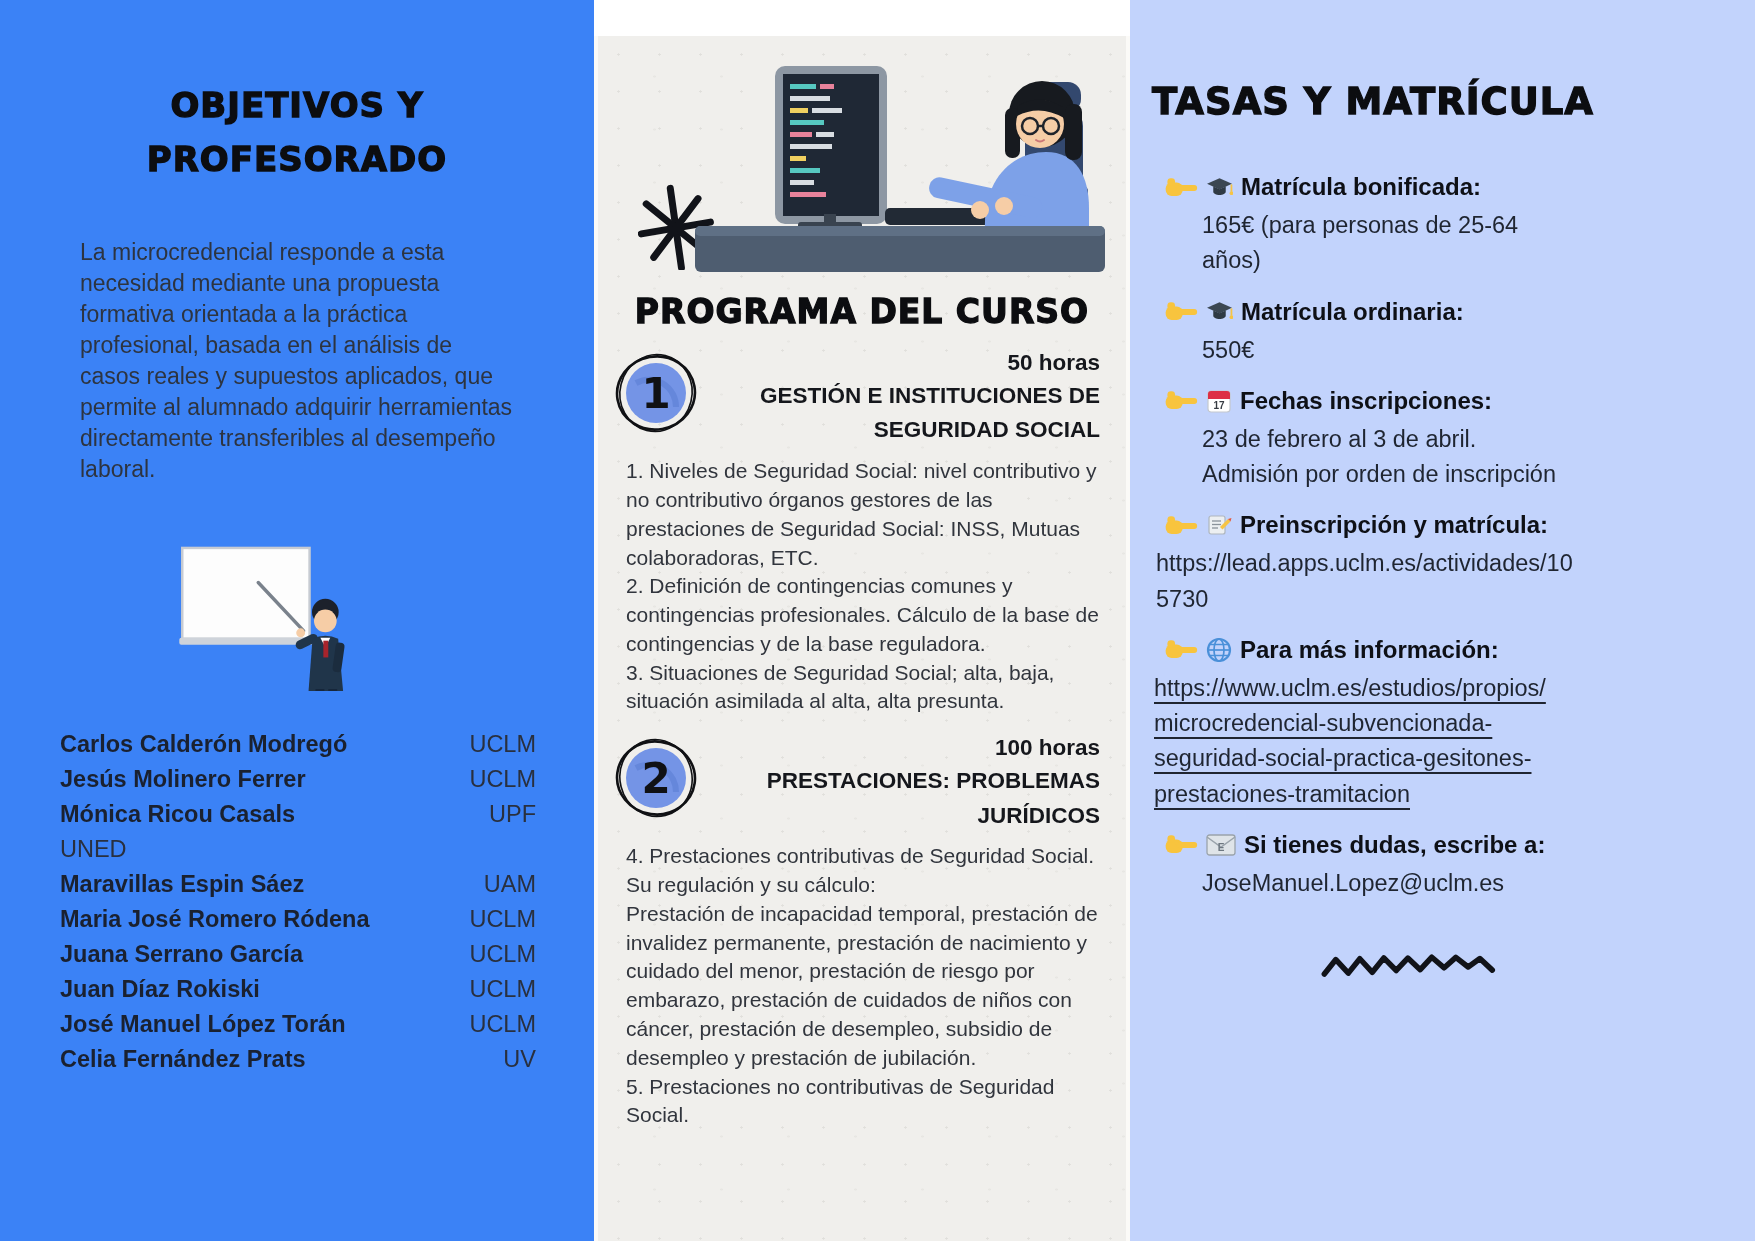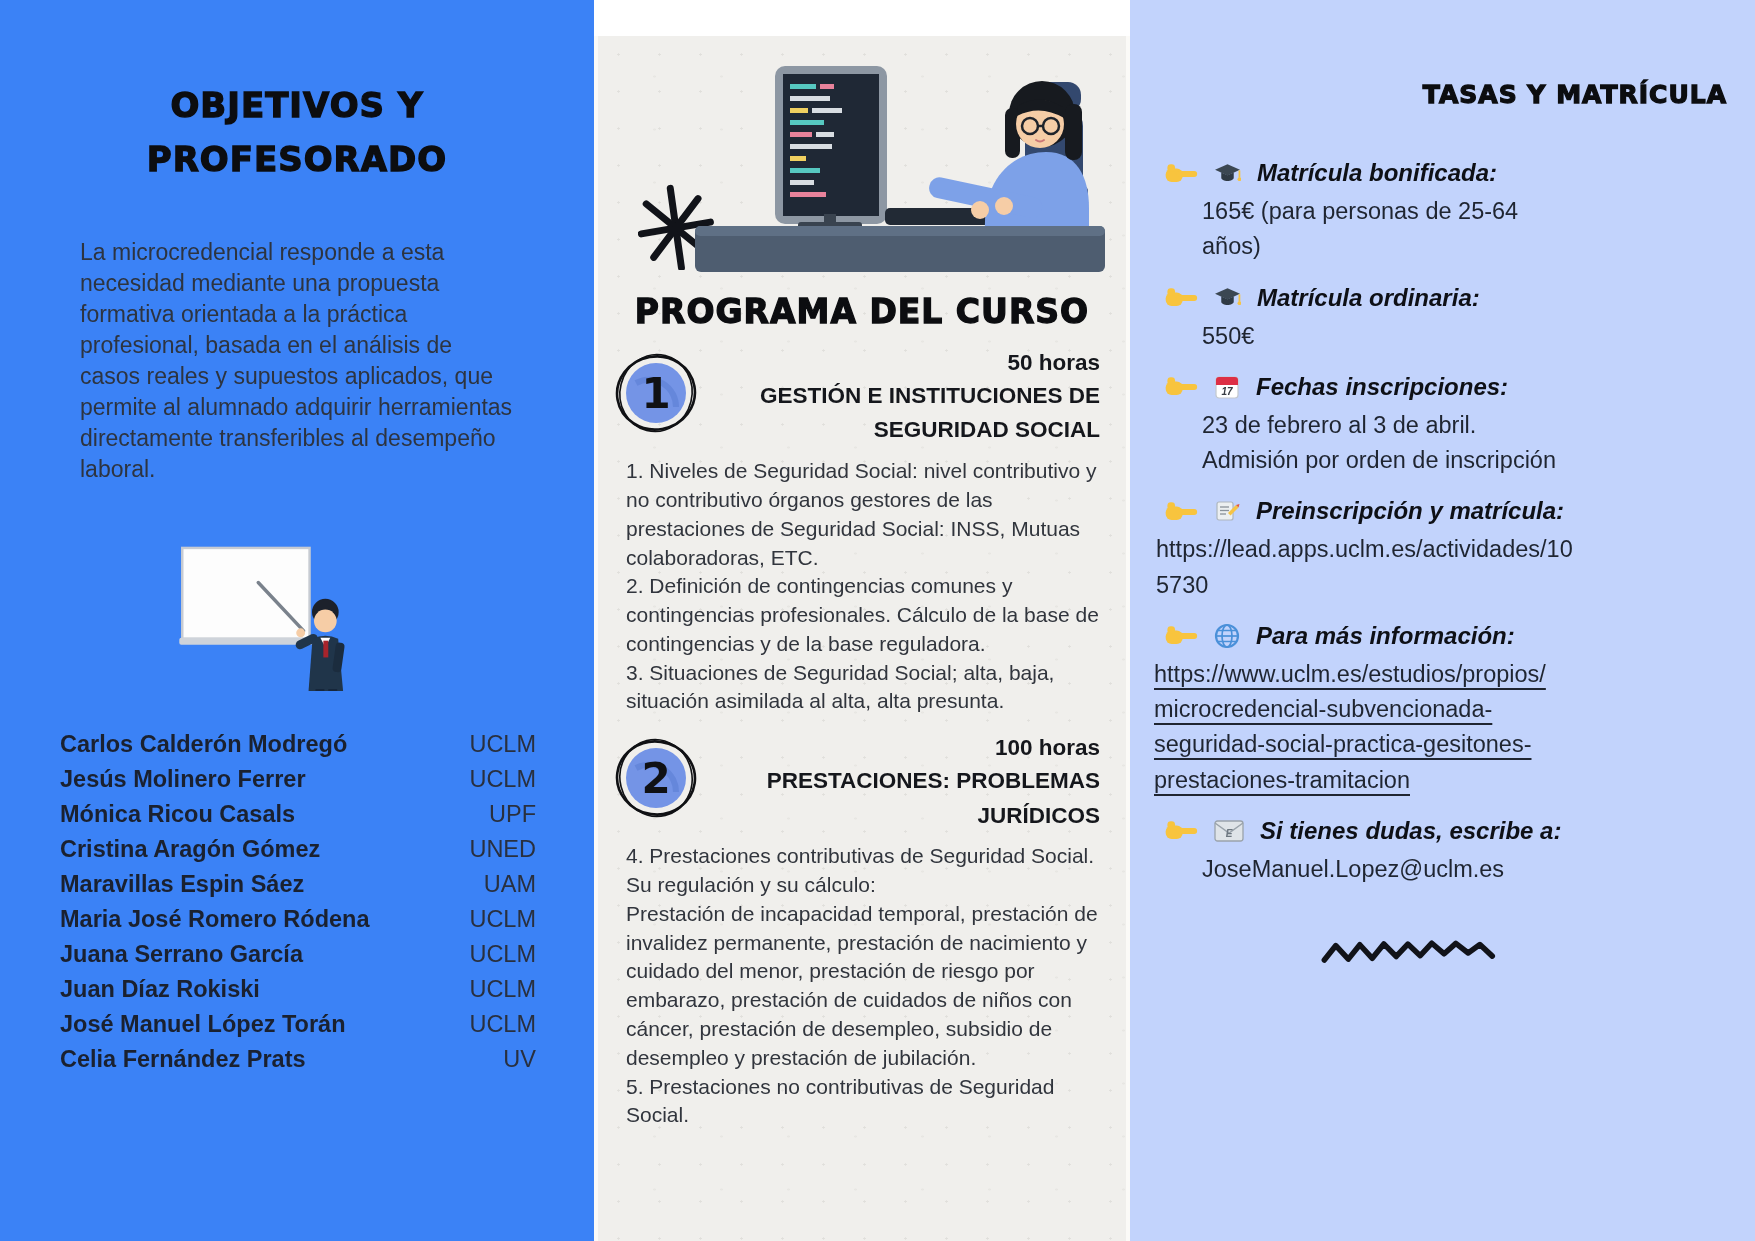--- a/index.html
+++ b/index.html
@@ -41,25 +41,25 @@
   .badge { width:92px; flex:none; padding-top:4px; }
   .badge svg { width:84px; height:84px; }
   .badge-num { font-family:"DejaVu Sans", sans-serif; font-weight:900; font-size:42px; fill:#101114; }
   .sec-head-text { flex:1; text-align:right; font-weight:700; font-size:22.5px; color:#15171c; }
   .hours { line-height:1.4; }
   .sec-title { white-space:pre-line; line-height:1.55; }
   .sec-body { white-space:pre-line; font-size:21px; line-height:1.37; color:#31353d;
               margin-top:9px; padding-left:12px; }
 
   
-  .right-title { font-size:25px; text-align:right; }
+  .right-title { font-size:37px; text-align:left; }
   .fee-item { margin-top:19px; }
   .fee-item.first { margin-top:50px; }
-  .fee-label-row { display:flex; align-items:center; gap:16px; padding-left:12px;
-                   font-size:24px; font-weight:700; color:#0e1016;font-style:italic; }
+  .fee-label-row { display:flex; align-items:center; gap:8px; padding-left:12px;
+                   font-size:24px; font-weight:700; color:#0e1016; }
   .icon { display:inline-flex; flex:none; }
   .fee-detail { white-space:pre-line; font-size:23.5px; line-height:1.5; color:#1f2531; margin-top:7px; }
   .indent { padding-left:50px; }
   .flush  { padding-left:4px; }
   .links  { padding-left:2px; text-decoration:underline; text-underline-offset:6px;
             text-decoration-thickness:1.5px; }
   .squiggle-wrap { margin:38px 0 0 168px; width:180px; height:48px; }
 </style>
 </head>
 <body>
@@ -96,21 +96,20 @@
         </li>
       <li>
           <span class="fname">Jesús Molinero Ferrer</span>
           <span class="forg">UCLM</span>
         </li>
       <li>
           <span class="fname">Mónica Ricou Casals</span>
           <span class="forg">UPF</span>
         </li>
       <li>
-          <span class="fname">Cristina Aragón Gómez</span>
           <span class="forg">UNED</span>
         </li>
       <li>
           <span class="fname">Maravillas Espin Sáez</span>
           <span class="forg">UAM</span>
         </li>
       <li>
           <span class="fname">Maria José Romero Ródena</span>
           <span class="forg">UCLM</span>
         </li>

